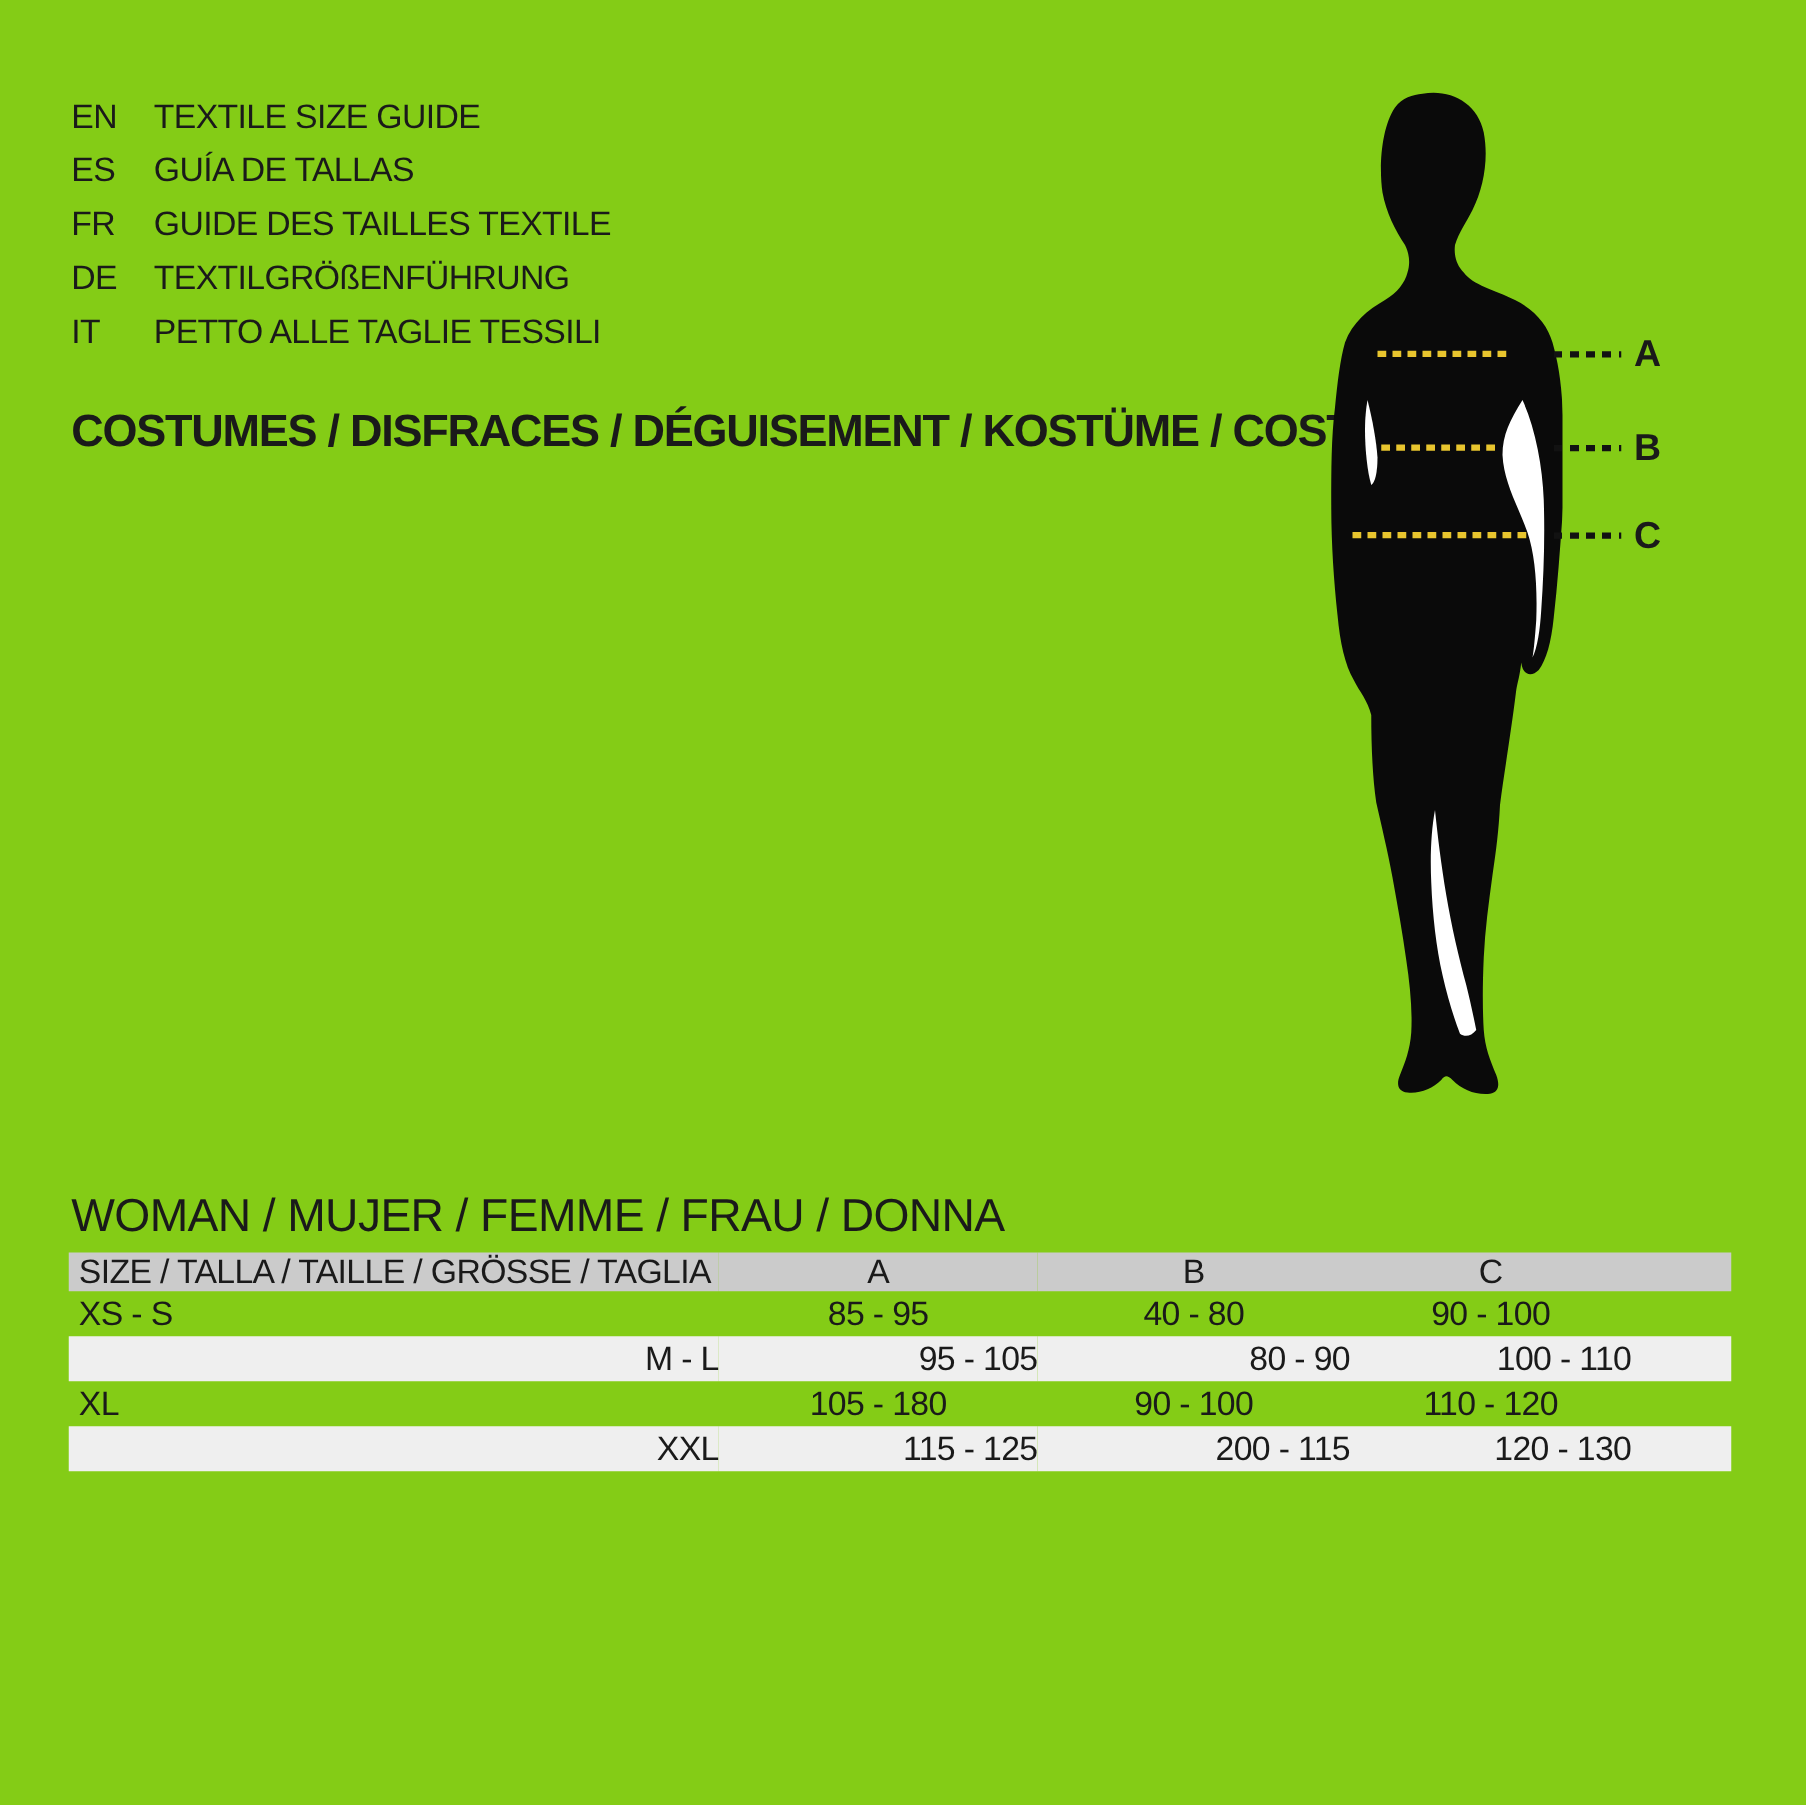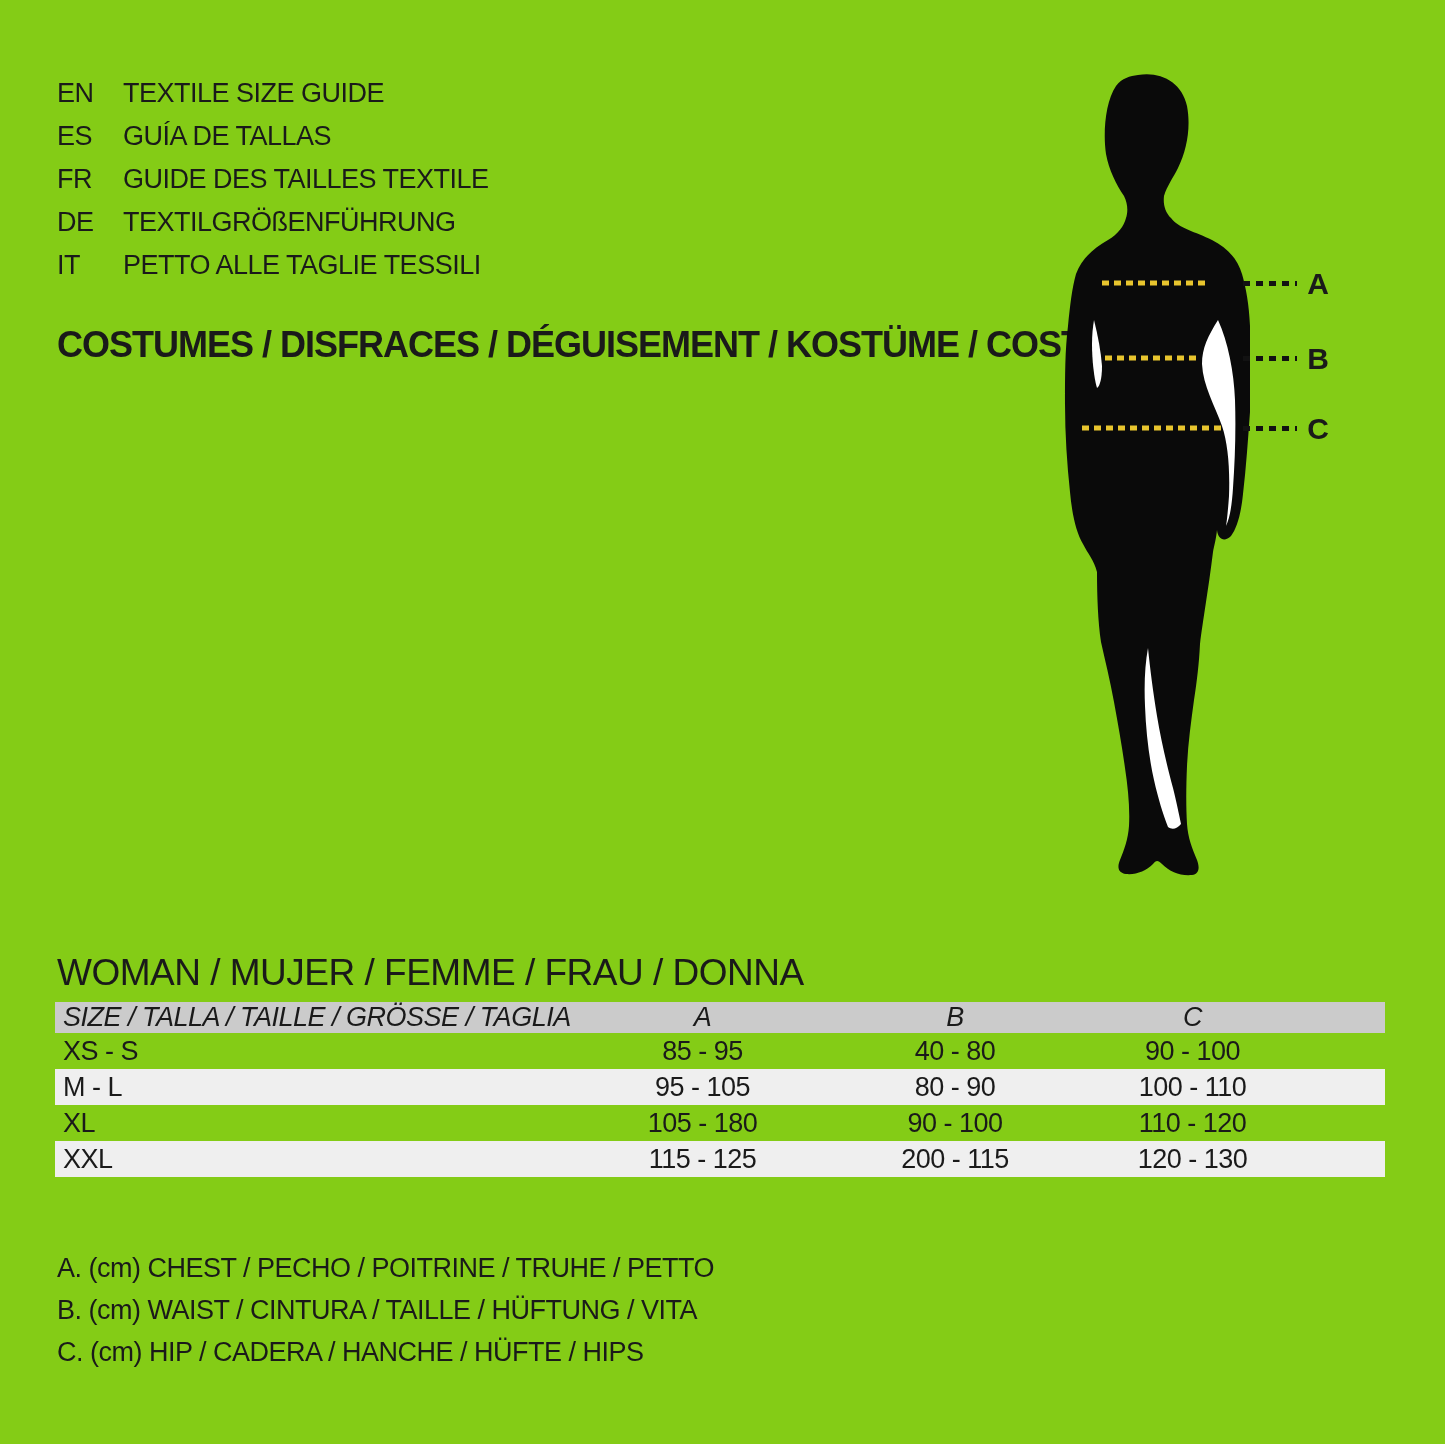--- a/index.html
+++ b/index.html
@@ -60,22 +60,22 @@
   
   .size-table {
     position: absolute; left: 55px; top: 1002px; width: 1330px;
     border-collapse: collapse; table-layout: fixed;
     font-size: 27px; letter-spacing: -0.5px;
   }
   .size-table td, .size-table th { padding: 0; height: 36px; font-weight: 400; }
   .size-table .c-size { text-align: left; padding-left: 8px; }
   .size-table .c-val { text-align: center; }
   .size-table .c-last { padding-right: 80px; }
-  .size-table .thead td { background: #cbcbcb; height: 20px; font-style: italic; }
-  .size-table .alt td { background: #efefef; }
+  .size-table .thead td { background: #cbcbcb; height: 20px; }
+  .size-table .alt td { background: #efefef; text-align: right; }
 
   
   .legend {
     position: absolute; left: 57px; top: 1247px;
     font-size: 27px; letter-spacing: -0.5px;
   }
   .legend-row { height: 42px; line-height: 42px; white-space: nowrap; }
 </style>
 </head>
 <body>
@@ -224,19 +224,14 @@
     </tr>
     <tr class="alt">
       <td class="c-size">XXL</td>
       <td class="c-val">115 - 125</td>
       <td class="c-val">200 - 115</td>
       <td class="c-val c-last">120 - 130</td>
     </tr>
   </tbody>
     </table>
 
-  <div class="legend">
-    <div class="legend-row">A. (cm) CHEST / PECHO / POITRINE / TRUHE / PETTO</div>
-    <div class="legend-row">B. (cm) WAIST / CINTURA / TAILLE / HÜFTUNG / VITA</div>
-    <div class="legend-row">C. (cm) HIP / CADERA / HANCHE / HÜFTE / HIPS</div>
-  </div>
 
 </div>
 
 </body></html>

